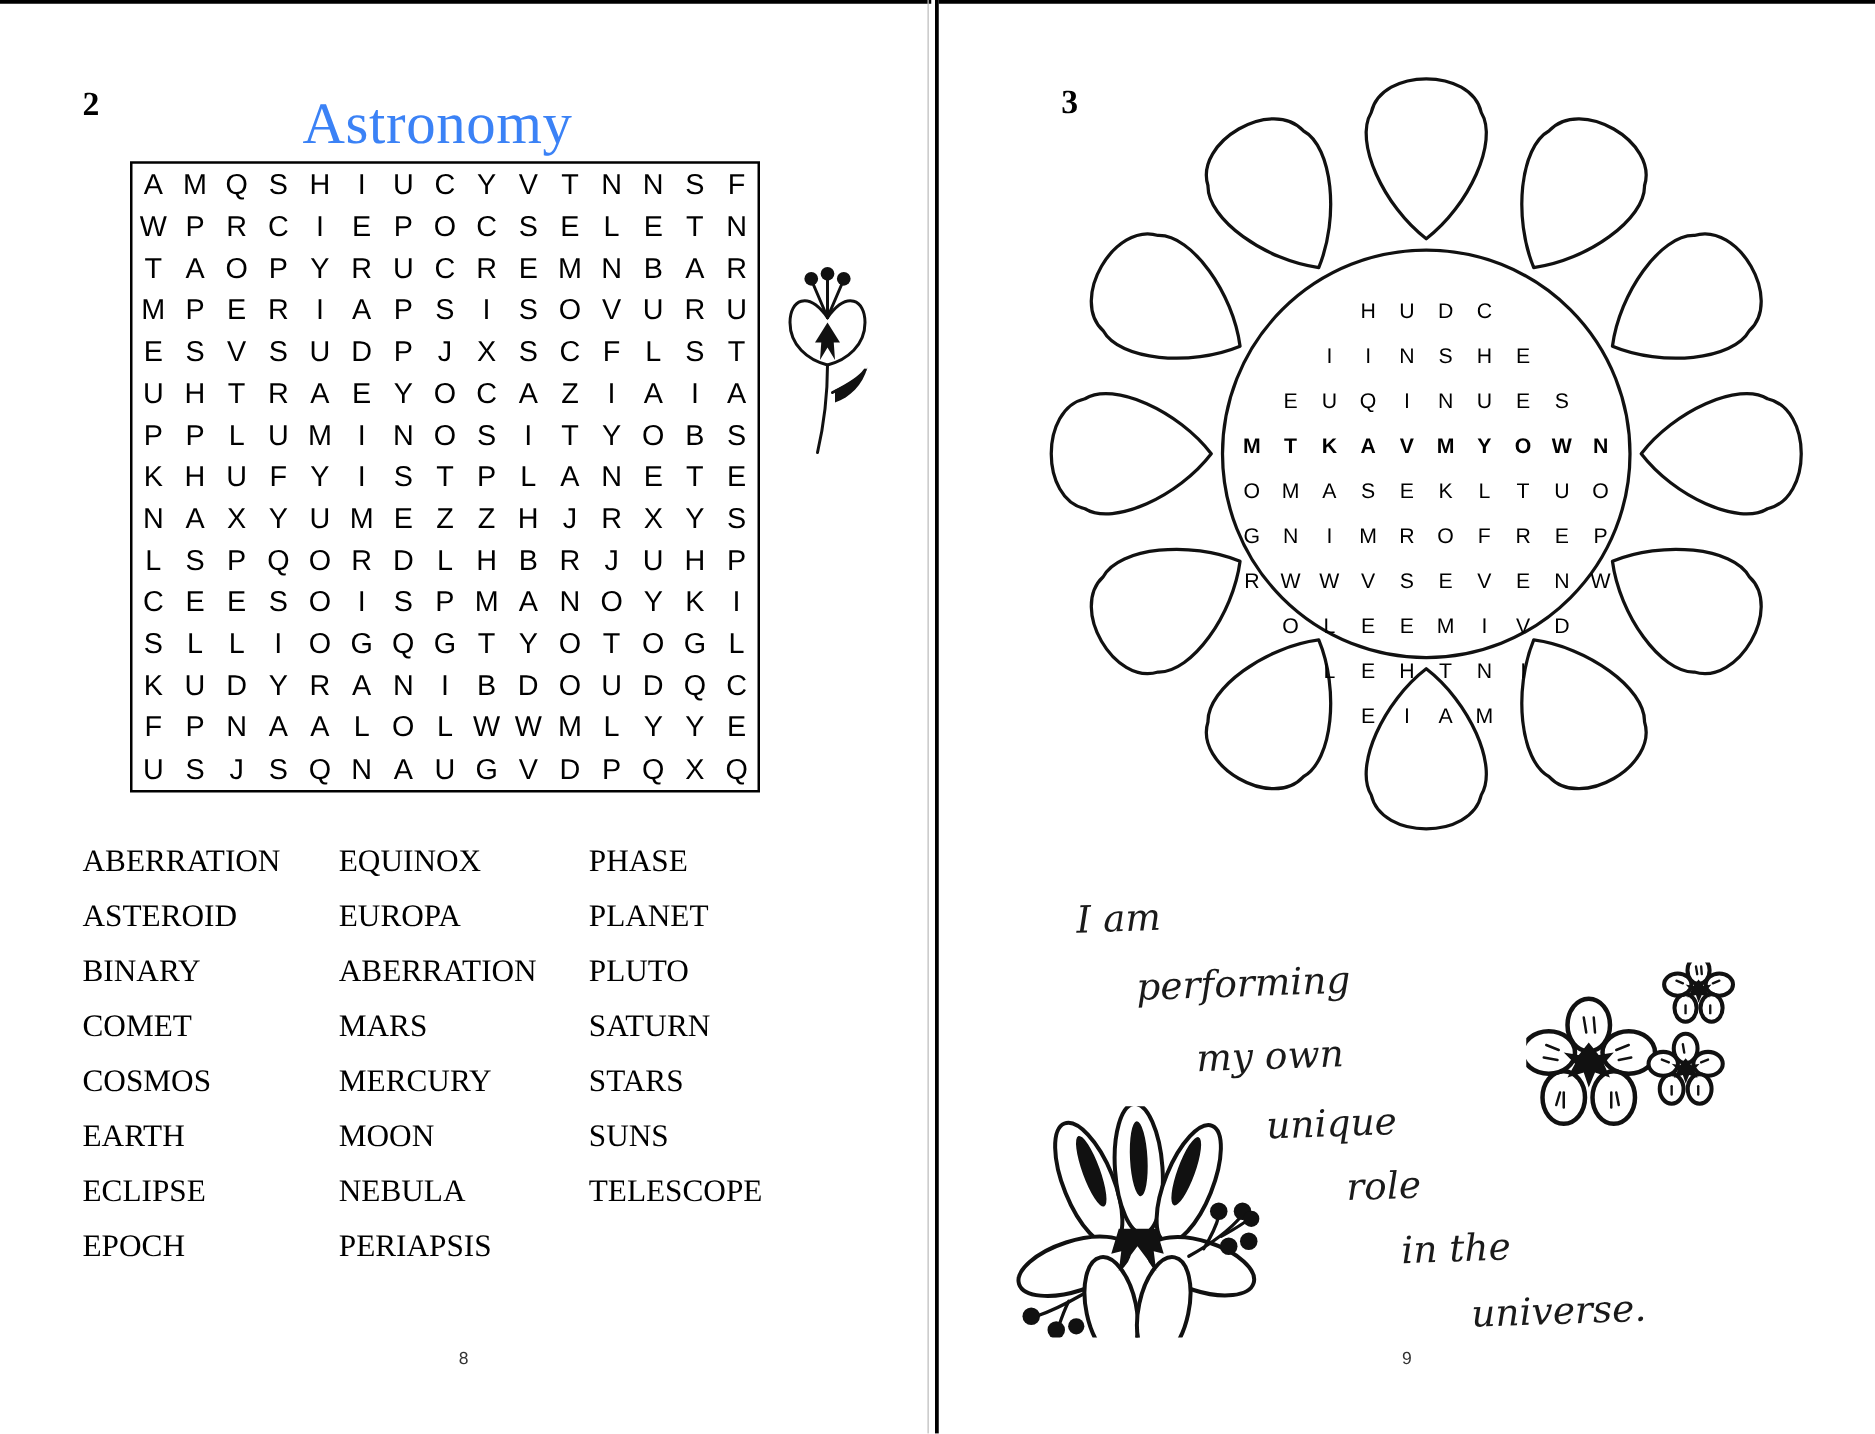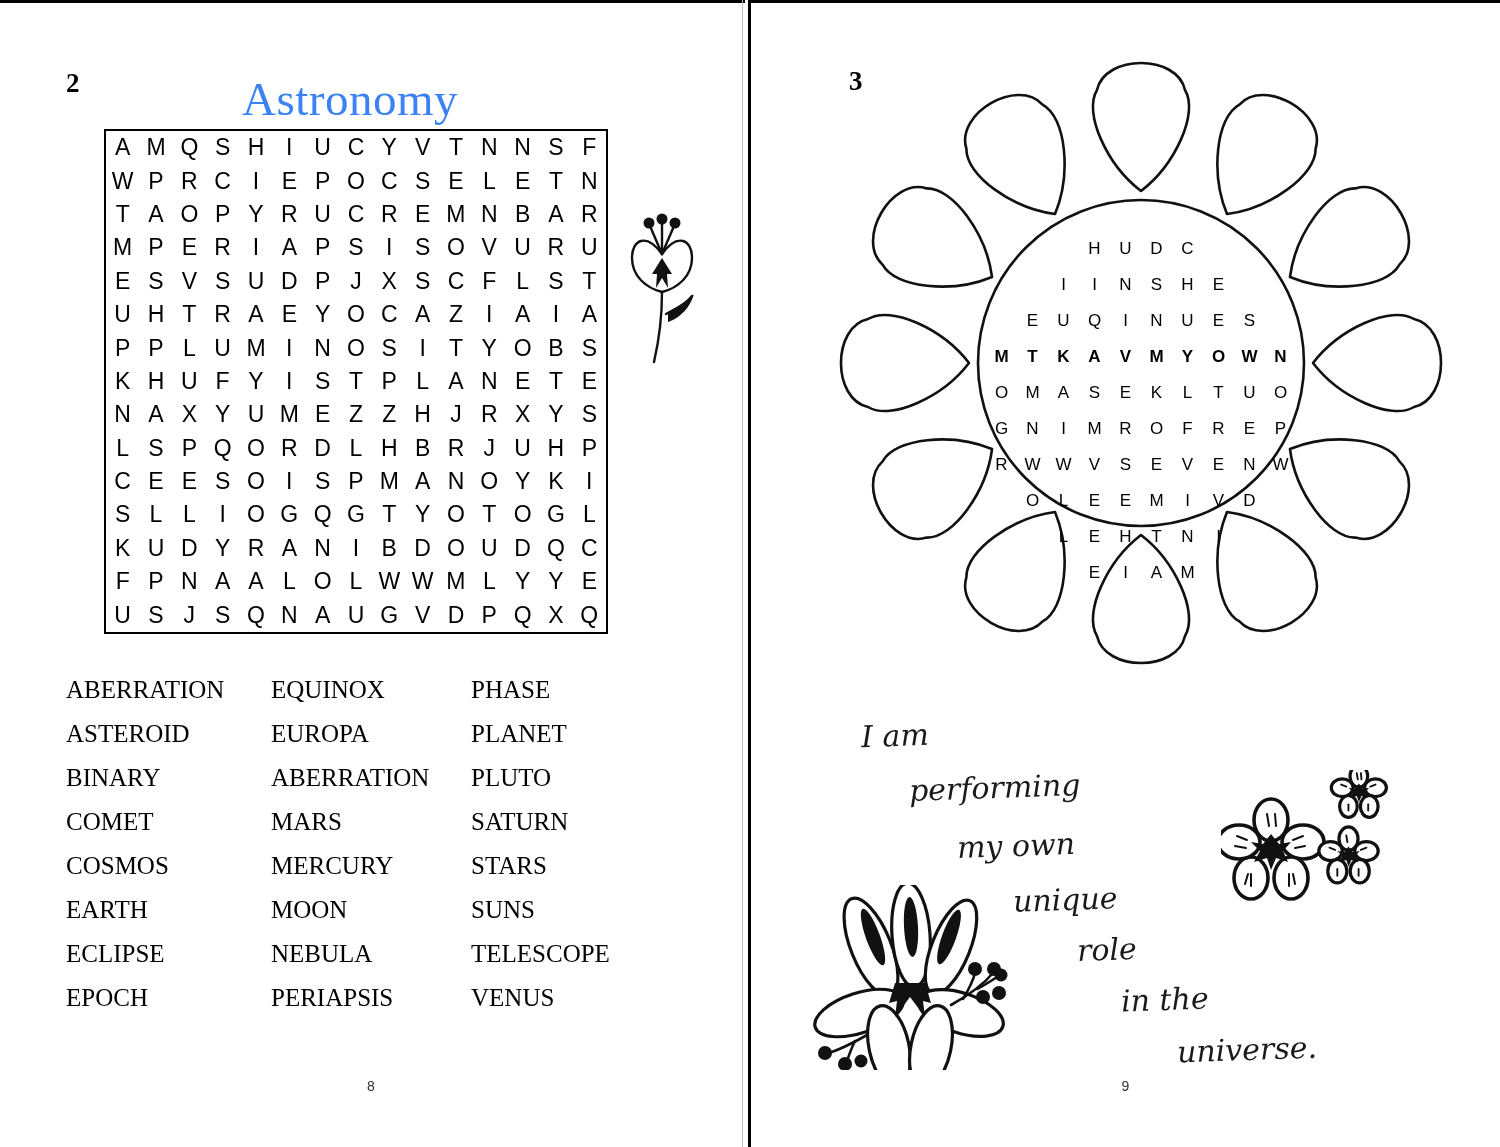--- a/index.html
+++ b/index.html
@@ -487,21 +487,20 @@
         <div class="word-item">MERCURY</div>
         <div class="word-item">STARS</div>
         <div class="word-item">EARTH</div>
         <div class="word-item">MOON</div>
         <div class="word-item">SUNS</div>
         <div class="word-item">ECLIPSE</div>
         <div class="word-item">NEBULA</div>
         <div class="word-item">TELESCOPE</div>
         <div class="word-item">EPOCH</div>
         <div class="word-item">PERIAPSIS</div>
-        <div class="word-item">VENUS</div>
       </div>
 
     <div class="page-folio" style="top:1078px;">8</div>
   </div>
 
   <div class="page right">
 
     <div class="puzzle-number" style="left:98px; top:66px;">3</div>
 
     <svg class="sunflower" viewBox="0 0 680 665">

